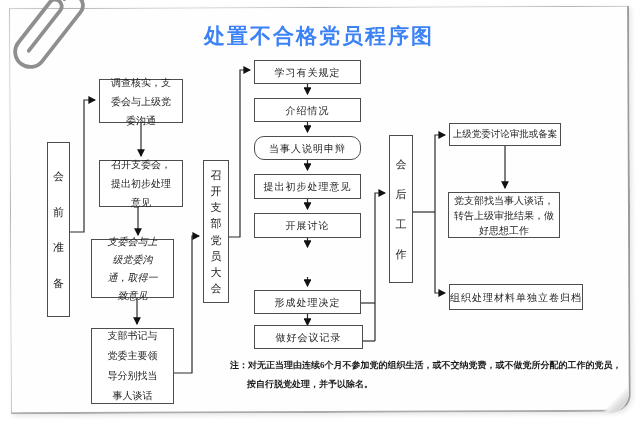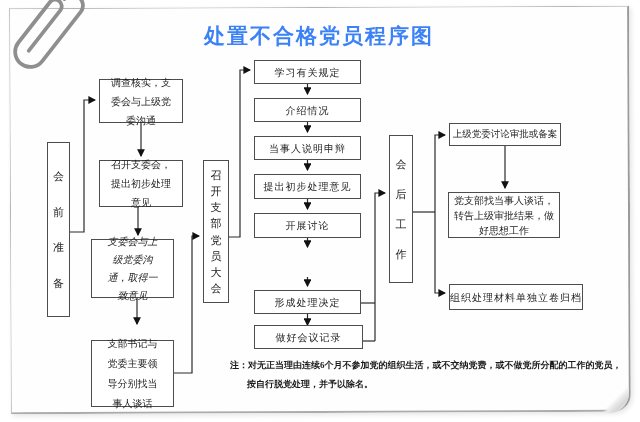--- a/index.html
+++ b/index.html
@@ -114,25 +114,25 @@
   <div class="box rail" style="left:389px;top:135px;width:24px;height:148px;">
     <span>会</span>
     <span>后</span>
     <span>工</span>
     <span>作</span>
   </div>
 
   <div class="box" style="left:99px;top:79px;width:84px;height:44px;">调查核实，支委会与上级党委沟通</div>
   <div class="box" style="left:99px;top:160px;width:84px;height:47px;">召开支委会，提出初步处理意见</div>
   <div class="box" style="left:91px;top:239px;width:83px;height:59px;line-height:18px;font-style:italic;">支委会与上级党委沟通，取得一致意见</div>
-  <div class="box" style="left:91px;top:340px;width:83px;height:67px;line-height:20px;text-align:center;">支部书记与党委主要领导分别找当事人谈话</div>
+  <div class="box" style="left:91px;top:328px;width:83px;height:76px;line-height:20px;text-align:center;">支部书记与党委主要领导分别找当事人谈话</div>
 
   <div class="box oneline" style="left:254px;top:60px;width:107px;height:24px;">学习有关规定</div>
   <div class="box oneline" style="left:254px;top:98px;width:107px;height:24px;">介绍情况</div>
-  <div class="box oneline" style="left:254px;top:136px;width:107px;height:24px;">当事人说明申辩</div>
+  <div class="box oneline" style="left:254px;top:136px;width:107px;height:24px;border-radius:10px;">当事人说明申辩</div>
   <div class="box oneline" style="left:254px;top:174px;width:107px;height:25px;">提出初步处理意见</div>
   <div class="box oneline" style="left:254px;top:213px;width:107px;height:25px;">开展讨论</div>
   <div class="box oneline" style="left:254px;top:290px;width:107px;height:24px;">形成处理决定</div>
   <div class="box oneline" style="left:254px;top:325px;width:109px;height:24px;">做好会议记录</div>
 
   <div class="box oneline" style="left:449px;top:123px;width:112px;height:23px;font-size:9.5px;letter-spacing:0;">上级党委讨论审批或备案</div>
   <div class="box" style="left:448px;top:192px;width:112px;height:46px;line-height:15px;padding:0 2px;">党支部找当事人谈话，转告上级审批结果，做好思想工作</div>
   <div class="box oneline" style="left:449px;top:284px;width:134px;height:26px;">组织处理材料单独立卷归档</div>
 
   <div class="note">

